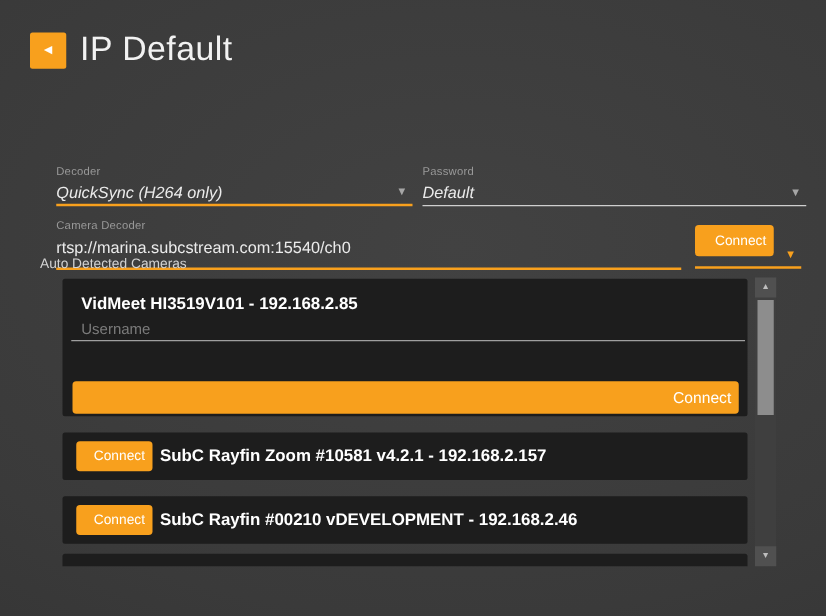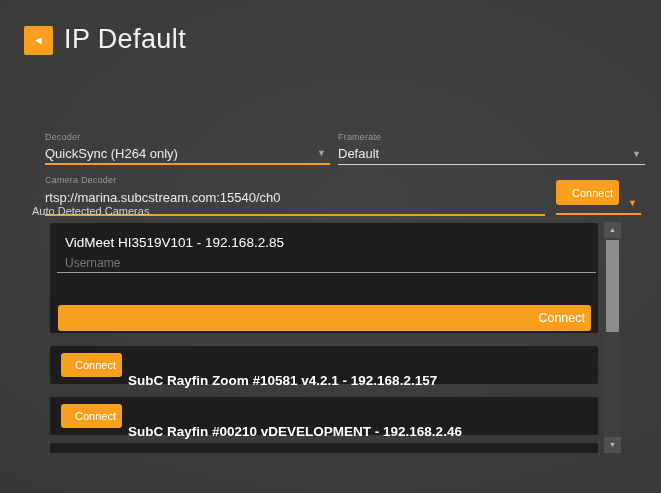--- a/index.html
+++ b/index.html
@@ -15,21 +15,21 @@
     background:#F8A01D;border:none;border-radius:2px;cursor:pointer;
     color:#fff;font-size:11px;line-height:29px;text-align:center;padding:0;
   }
   .page-title{
     position:absolute;left:64px;top:24px;margin:0;
     font-size:27px;font-weight:300;color:#f2f2f2;letter-spacing:.4px;
   }
   
   .field{position:absolute;box-sizing:border-box;margin-top:46px;}
   .field .flabel{font-size:9px;color:#999;letter-spacing:.2px;}
-  .field .fvalue{display:block;margin-top:4px;font-size:13px;color:#ebebeb;white-space:nowrap;}
+  .field .fvalue{display:block;margin-top:4px;font-size:13px;color:#ebebeb;white-space:nowrap;font-style:italic;}
   .field .arrow{position:absolute;right:4px;bottom:5px;font-size:9px;color:#a6a6a6;}
   .field .arrow.orange{color:#F8A01D;}
   .u-orange{border-bottom:2px solid #F8A01D;}
   .u-gray{border-bottom:1px solid #cfcfcf;}
   #decoder{left:45px;top:86px;width:285px;height:33px;cursor:pointer;}
   #framerate{left:338px;top:86px;width:307px;height:33px;cursor:pointer;}
   #camaddr{left:45px;top:129px;width:500px;height:41px;}
   #camaddr input{
     display:block;width:100%;margin-top:5px;background:transparent;border:none;outline:none;
     font-family:"Liberation Sans",sans-serif;font-size:13px;color:#ebebeb;padding:0;
@@ -39,36 +39,36 @@
   .btn{
     background:#F8A01D;border:none;border-radius:3px;color:#fff;cursor:pointer;
     font-family:"Liberation Sans",sans-serif;
     text-align:right;
   }
   #connect-top{position:absolute;left:556px;top:180px;width:63px;height:25px;font-size:11px;}
   
   .section-label{position:absolute;left:32px;top:205px;font-size:11px;color:#d2d2d2;}
   .card{position:absolute;left:50px;width:548px;background:#1d1d1d;border-radius:2px;}
   #card1{top:223px;height:110px;}
-  #card1 .card-title{position:absolute;left:15px;top:12px;font-size:13.5px;font-weight:normal;color:#fff;}
+  #card1 .card-title{position:absolute;left:15px;top:12px;font-size:13.5px;font-weight:bold;color:#fff;}
   .cred{
     position:absolute;left:7px;width:539px;height:18px;box-sizing:border-box;
     background:transparent;border:none;border-bottom:1px solid #9f9f9f;outline:none;
     font-family:"Liberation Sans",sans-serif;font-size:12px;color:#8b5cf6;padding:0 0 2px 8px;
   }
   .cred::placeholder{color:#7b7b7b;}
   #username{top:32px;}
   #password{top:59px;}
   #connect-big{position:absolute;left:8px;top:82px;width:533px;height:26px;font-size:12.5px;}
   .row-card{height:38px;}
   #card2{top:346px;}
   #card3{top:397px;}
   .row-card .btn{position:absolute;left:11px;top:7px;width:61px;height:24px;font-size:11px;}
   .row-card .card-title{
-    position:absolute;left:78px;top:16px;height:38px;line-height:38px;
+    position:absolute;left:78px;top:0;height:38px;line-height:38px;
     font-size:13.5px;font-weight:bold;color:#fff;white-space:nowrap;
   }
   #card4{top:443px;height:10px;border-radius:2px 2px 0 0;}
   
   .scrollbar{position:absolute;left:604px;top:222px;width:17px;height:231px;background:#3f3f3f;}
   .scroll-btn{
     position:absolute;left:0;width:17px;height:16px;background:#505050;
     color:#bdbdbd;font-size:7px;text-align:center;line-height:16px;cursor:pointer;
   }
   .scroll-btn.up{top:0;}
@@ -85,21 +85,21 @@
   </button>
   <h1 class="page-title">IP Default</h1>
 
   <div class="field u-orange" id="decoder">
     <div class="flabel">Decoder</div>
     <span class="fvalue">QuickSync (H264 only)</span>
     <span class="arrow">▼</span>
   </div>
 
   <div class="field u-gray" id="framerate">
-    <div class="flabel">Framerate</div>
+    <div class="flabel">Password</div>
     <span class="fvalue">Default</span>
     <span class="arrow">▼</span>
   </div>
 
   <div class="field u-orange" id="camaddr">
     <div class="flabel">Camera Decoder</div>
     <input type="text" value="rtsp://marina.subcstream.com:15540/ch0" style="">
   </div>
 
   <div class="field u-orange" id="streamtype">

